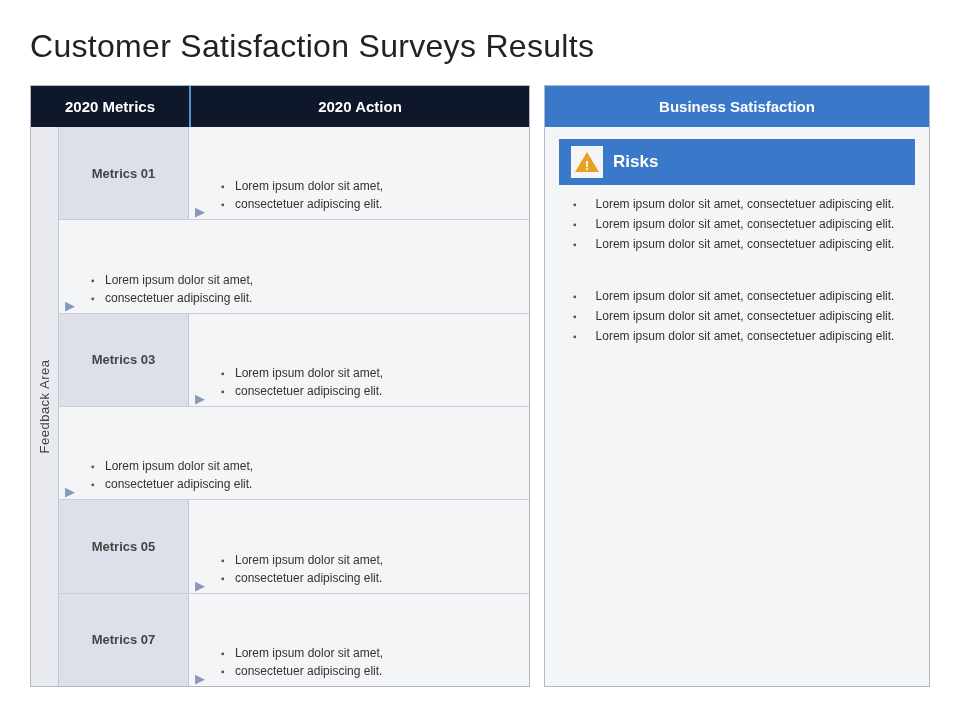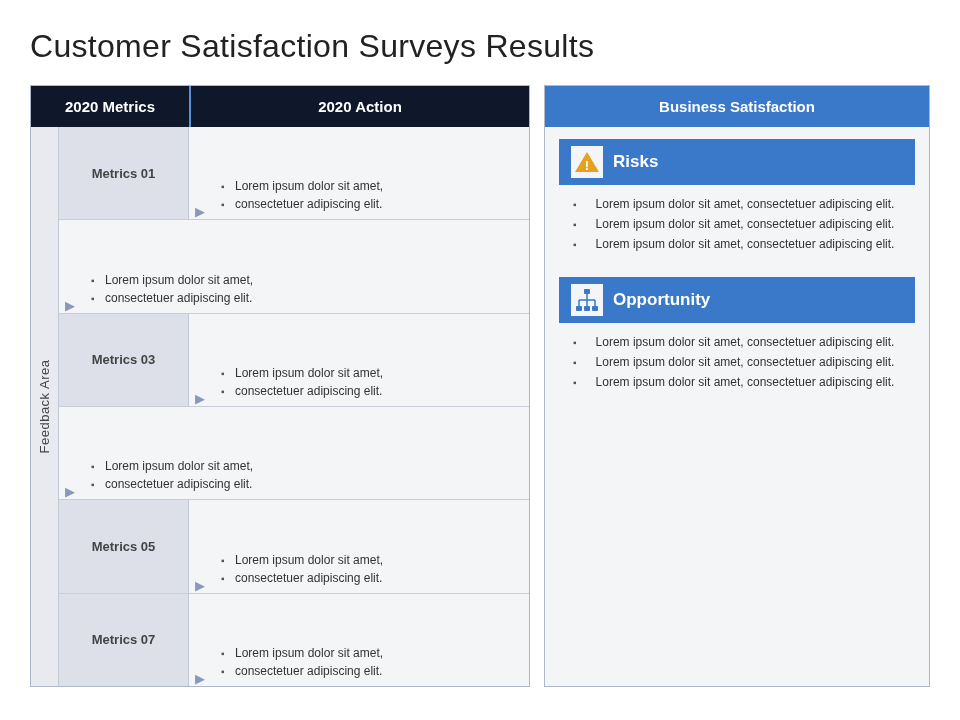--- a/index.html
+++ b/index.html
@@ -305,37 +305,20 @@
           <div class="section-content">
             <ul>
             <li>Lorem ipsum dolor sit amet, consectetuer adipiscing elit.</li>
                 <li>Lorem ipsum dolor sit amet, consectetuer adipiscing elit.</li>
                 <li>Lorem ipsum dolor sit amet, consectetuer adipiscing elit.</li>
               </ul>
           </div>
         </div>
 
         <div class="section-block">
-          <div class="section-header">
-            <div class="section-icon">
-              <svg width="26" height="26" viewBox="0 0 26 26">
-
-                <rect x="10" y="2" width="6" height="5" rx="1" fill="#3a78c9"></rect>
-                <rect x="2" y="19" width="6" height="5" rx="1" fill="#3a78c9"></rect>
-                <rect x="10" y="19" width="6" height="5" rx="1" fill="#3a78c9"></rect>
-                <rect x="18" y="19" width="6" height="5" rx="1" fill="#3a78c9"></rect>
-                <line x1="13" y1="7" x2="13" y2="13" stroke="#3a78c9" stroke-width="1.5"></line>
-                <line x1="5" y1="13" x2="21" y2="13" stroke="#3a78c9" stroke-width="1.5"></line>
-                <line x1="5" y1="13" x2="5" y2="19" stroke="#3a78c9" stroke-width="1.5"></line>
-                <line x1="13" y1="13" x2="13" y2="19" stroke="#3a78c9" stroke-width="1.5"></line>
-                <line x1="21" y1="13" x2="21" y2="19" stroke="#3a78c9" stroke-width="1.5"></line>
-              </svg>
-            </div>
-            <span class="section-title">Opportunity</span>
-          </div>
           <div class="section-content">
             <ul>
             <li>Lorem ipsum dolor sit amet, consectetuer adipiscing elit.</li>
                 <li>Lorem ipsum dolor sit amet, consectetuer adipiscing elit.</li>
                 <li>Lorem ipsum dolor sit amet, consectetuer adipiscing elit.</li>
               </ul>
           </div>
         </div>
 
       </div>

